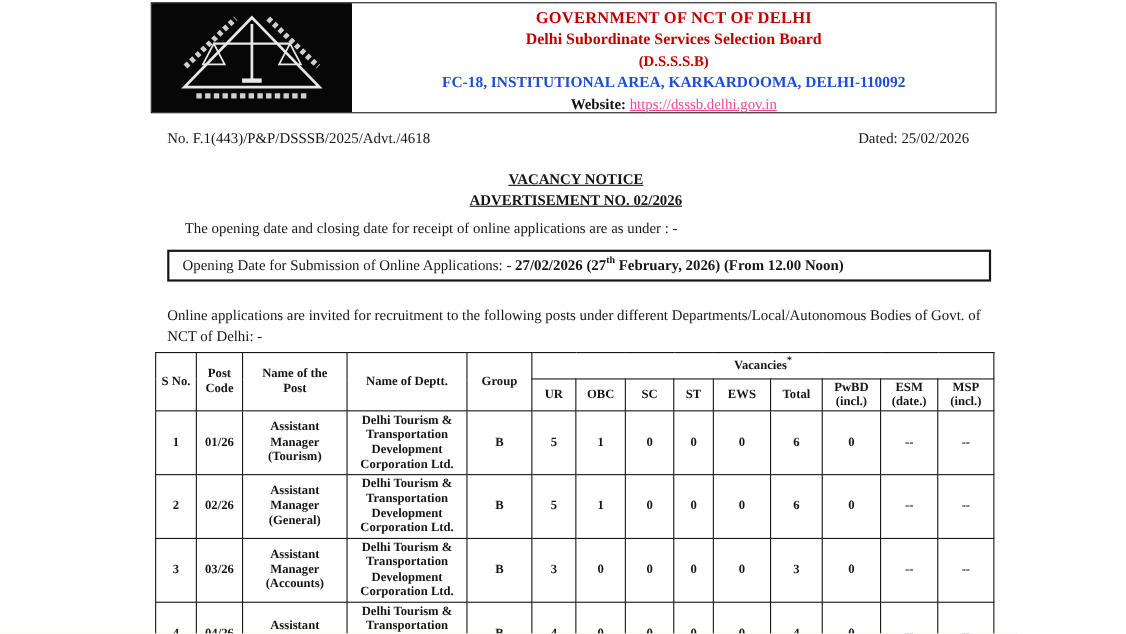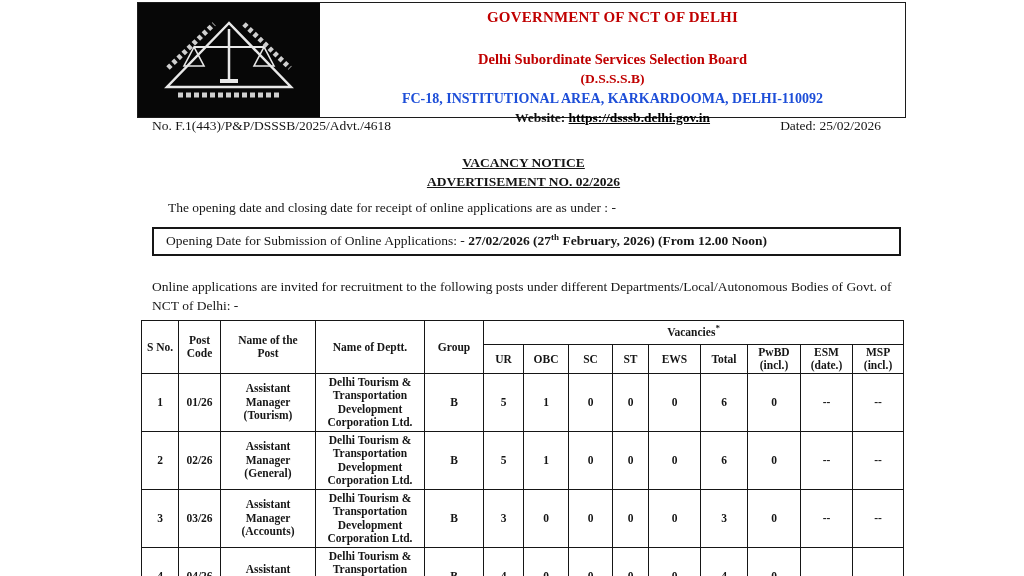--- a/index.html
+++ b/index.html
@@ -4,33 +4,33 @@
 <style>
   * { margin:0; padding:0; box-sizing:border-box; }
   html,body { width:1024px; height:576px; background:#f6f6f4; }
   .page {
     position:relative; width:1024px; height:576px;
     background:#ffffff; overflow:hidden; color:#161616;
     font-family:"Liberation Serif","DejaVu Serif",serif;
   }
   
   .letterhead {
-    position:absolute; left:137px; top:2px; width:769px; height:116px;
+    position:absolute; left:137px; top:2px; width:769px; height:101px;
     border:1px solid #1c1c1c; display:flex; background:#fff;
   }
   .logo-box { width:182px; height:100%; background:#070707; flex:0 0 auto; }
   .logo-box svg { display:block; width:100%; height:100%; }
   .head-text { flex:1; text-align:center; padding-top:5px; line-height:19px; }
   .red-line { color:#c00000; font-weight:bold; }
   .hl1 { font-size:15px; letter-spacing:.2px; }
-  .hl2 { font-size:14.5px;margin-top:23px; }
+  .hl2 { font-size:14.5px; }
   .hl3 { font-size:13.5px; }
   .hl4 { font-size:14px; font-weight:bold; color:#1d4ed8; margin-top:1px; }
   .hl5 { font-size:13.5px; font-weight:bold; color:#101010; }
-  .site-link { color:#000000; text-decoration:underline; font-weight:bold; cursor:pointer; }
+  .site-link { color:#ec4899; text-decoration:underline; font-weight:normal; cursor:pointer; }
   
   .ref-row {
     position:absolute; left:152px; top:118px; width:729px;
     display:flex; justify-content:space-between; font-size:13.5px;
   }
   
   .titles {
     position:absolute; left:141px; top:153px; width:765px;
     text-align:center; font-weight:bold; font-size:13.5px; line-height:19px;
   }

